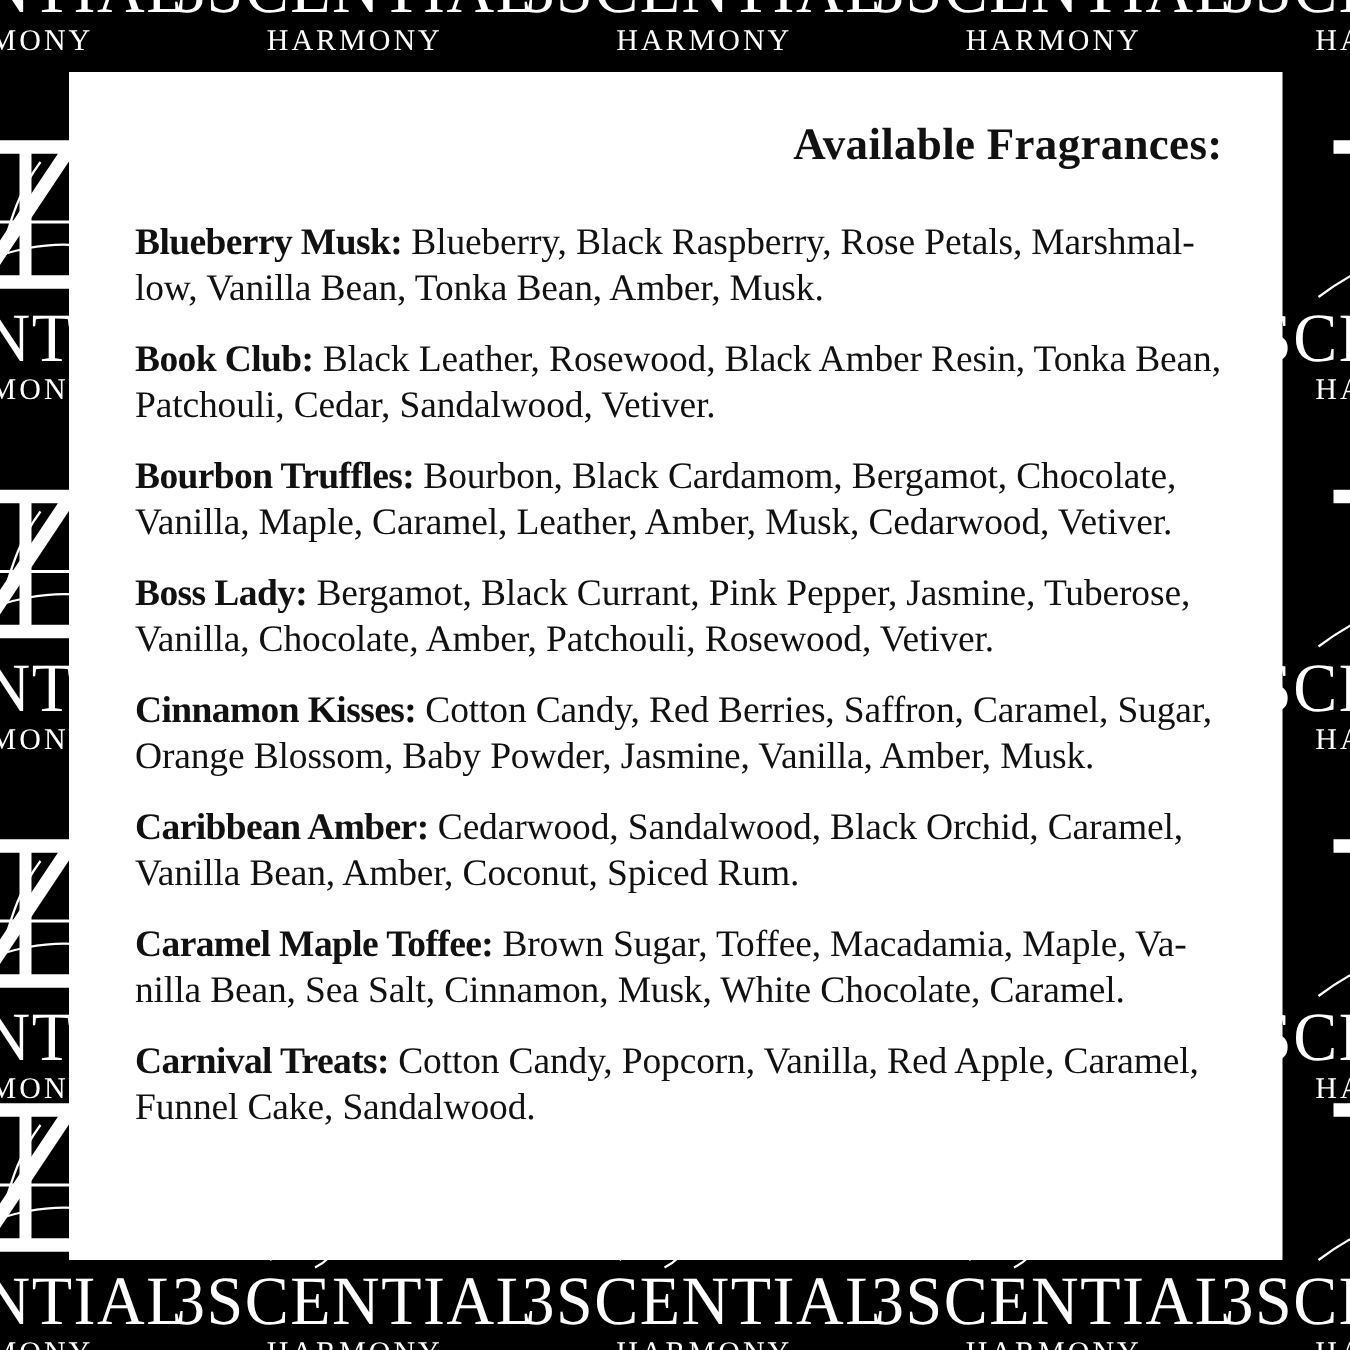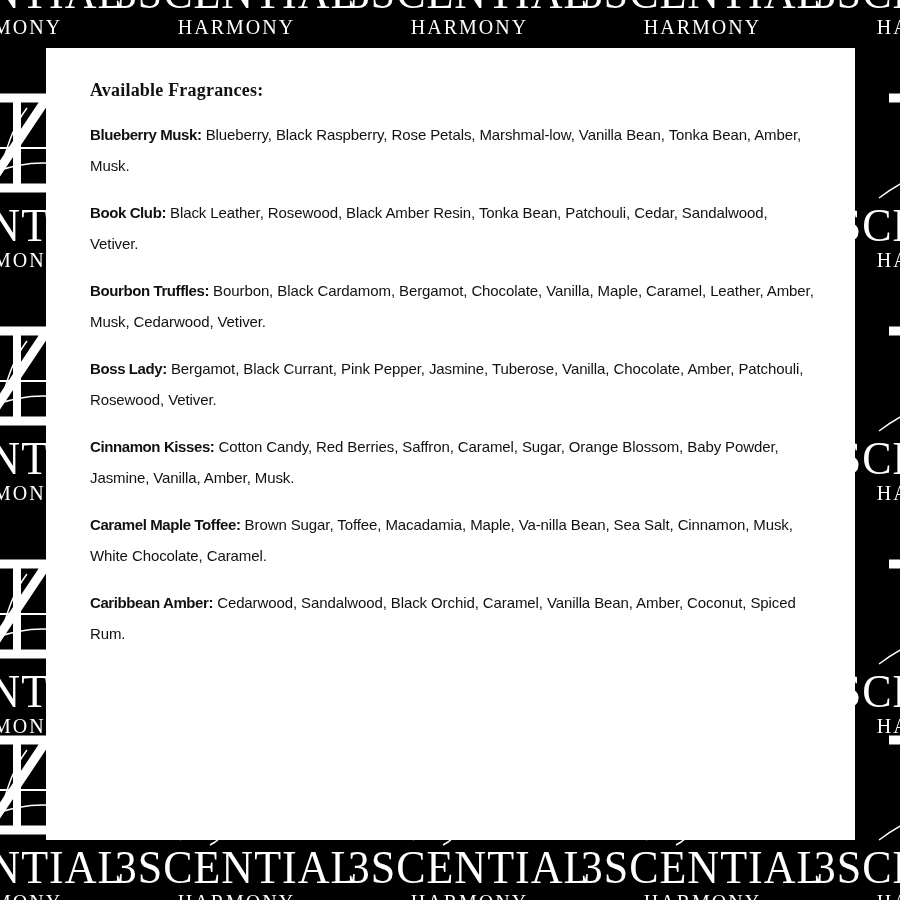--- a/index.html
+++ b/index.html
@@ -26,26 +26,26 @@
     position: absolute; left: 0; right: 0; top: 180px;
     font-family: "Liberation Serif", serif; font-size: 20px; letter-spacing: 2px;
     line-height: 20px;
   }
   .card {
     position: absolute; left: 46px; top: 48px; width: 809px; height: 792px;
     background: #fff; box-sizing: border-box; padding: 26px 40px 0 44px;
     color: #111;
   }
   .title {
-    text-align: left; font-size: 18px; font-weight: bold;
-    font-family: "Liberation Serif", serif; margin: 6px 0 18px 0; letter-spacing: 0.2px;
+    text-align: right; font-size: 30px; font-weight: bold;
+    font-family: "Liberation Serif", serif; margin: 6px 0 32px 0; letter-spacing: 0.2px;
   }
   .entry {
-    font-family: Liberation Sans, sans-serif;
-    font-size: 15px; line-height: 31px; margin: 0 0 16px 0;
+    font-family: Liberation Serif, serif;
+    font-size: 25px; line-height: 31px; margin: 0 0 16px 0;
     letter-spacing: -0.1px;
   }
   .entry .name { font-weight: bold; letter-spacing: -0.4px; }
 </style>
 </head>
 <body>
 
 <div class="bg" id="bg">
     <div class="tile" style="left: -113px; top: -163px;">
       <div class="brand">3SCENTIAL</div>
@@ -350,16 +350,17 @@
   </div>
 
 <div class="card">
   <div class="title">Available Fragrances:</div>
   <div>
     <p class="entry"><span class="name">Blueberry Musk:</span> <span>Blueberry, Black Raspberry, Rose Petals, Marshmal-low, Vanilla Bean, Tonka Bean, Amber, Musk.</span></p>
     <p class="entry"><span class="name">Book Club:</span> <span>Black Leather, Rosewood, Black Amber Resin, Tonka Bean, Patchouli, Cedar, Sandalwood, Vetiver.</span></p>
     <p class="entry"><span class="name">Bourbon Truffles:</span> <span>Bourbon, Black Cardamom, Bergamot, Chocolate, Vanilla, Maple, Caramel, Leather, Amber, Musk, Cedarwood, Vetiver.</span></p>
     <p class="entry"><span class="name">Boss Lady:</span> <span>Bergamot, Black Currant, Pink Pepper, Jasmine, Tuberose, Vanilla, Chocolate, Amber, Patchouli, Rosewood, Vetiver.</span></p>
     <p class="entry"><span class="name">Cinnamon Kisses:</span> <span>Cotton Candy, Red Berries, Saffron, Caramel, Sugar, Orange Blossom, Baby Powder, Jasmine, Vanilla, Amber, Musk.</span></p>
+    <p class="entry"><span class="name">Caribbean Amber:</span> <span>Cedarwood, Sandalwood, Black Orchid, Caramel, Vanilla Bean, Amber, Coconut, Spiced Rum.</span></p>
     <p class="entry"><span class="name">Caramel Maple Toffee:</span> <span>Brown Sugar, Toffee, Macadamia, Maple, Va-nilla Bean, Sea Salt, Cinnamon, Musk, White Chocolate, Caramel.</span></p>
-    <p class="entry"><span class="name">Caribbean Amber:</span> <span>Cedarwood, Sandalwood, Black Orchid, Caramel, Vanilla Bean, Amber, Coconut, Spiced Rum.</span></p>
+    <p class="entry"><span class="name">Carnival Treats:</span> <span>Cotton Candy, Popcorn, Vanilla, Red Apple, Caramel, Funnel Cake, Sandalwood.</span></p>
   </div>
 </div>
 
 </body></html>

